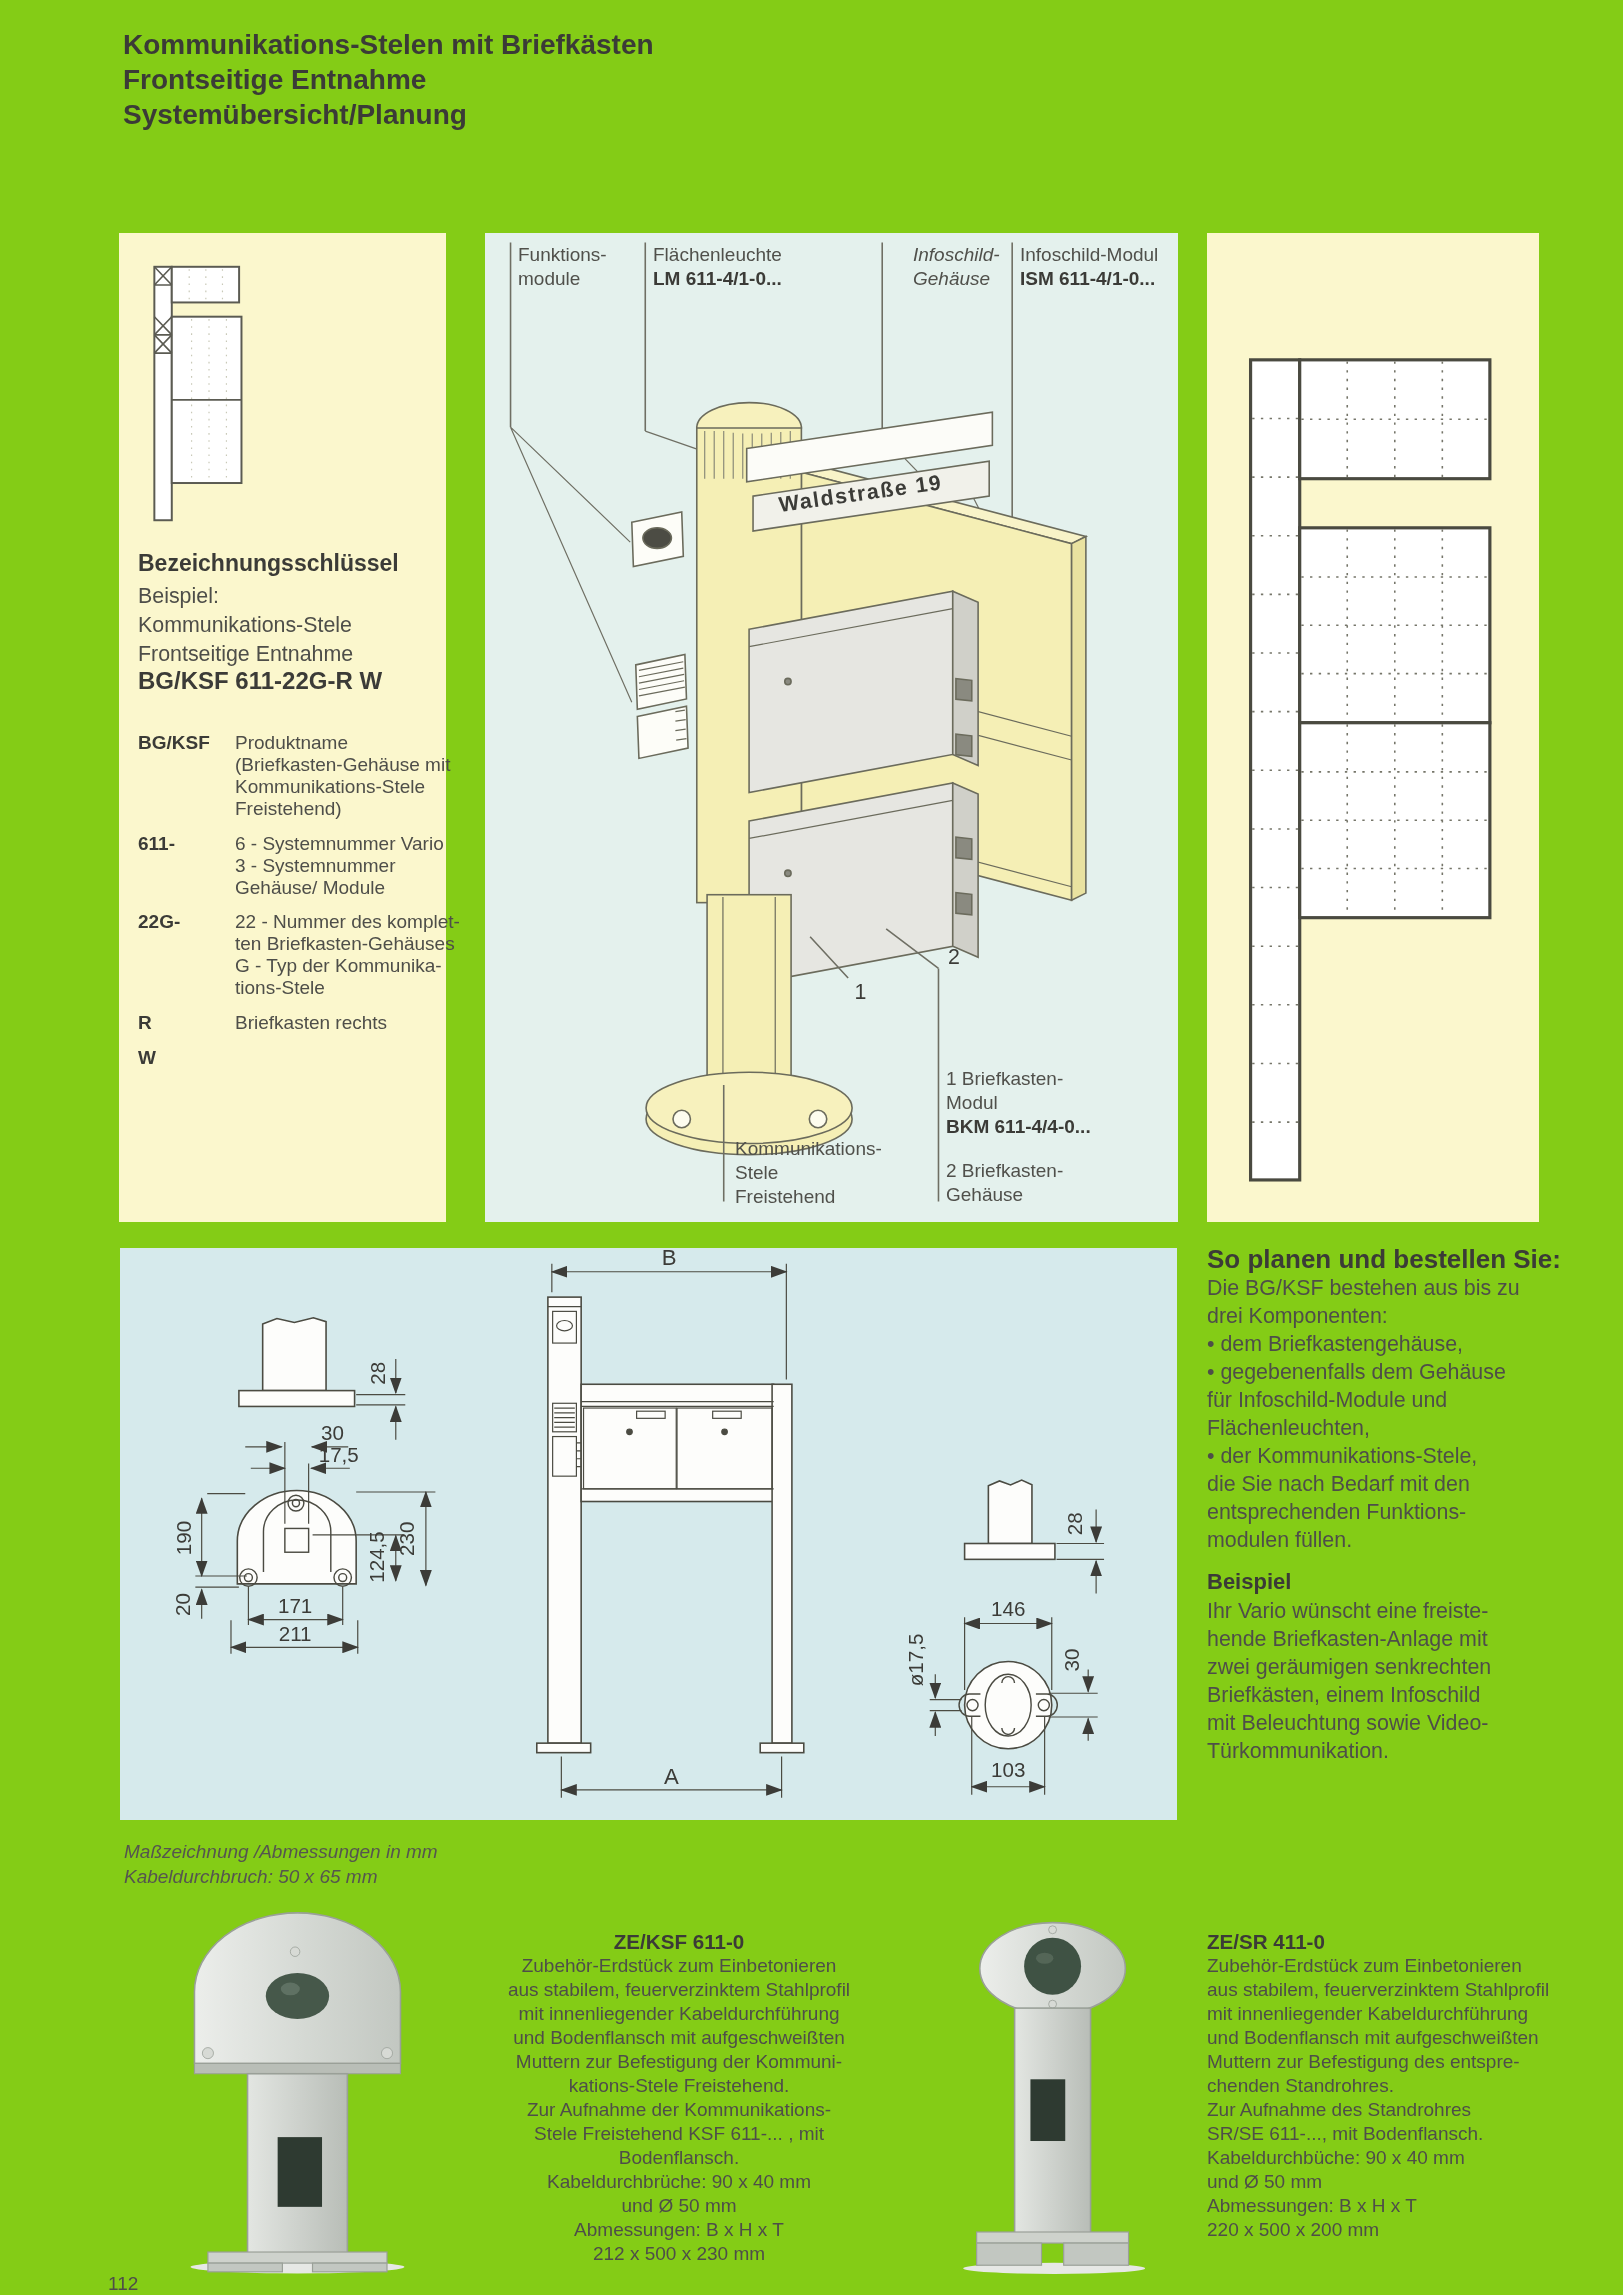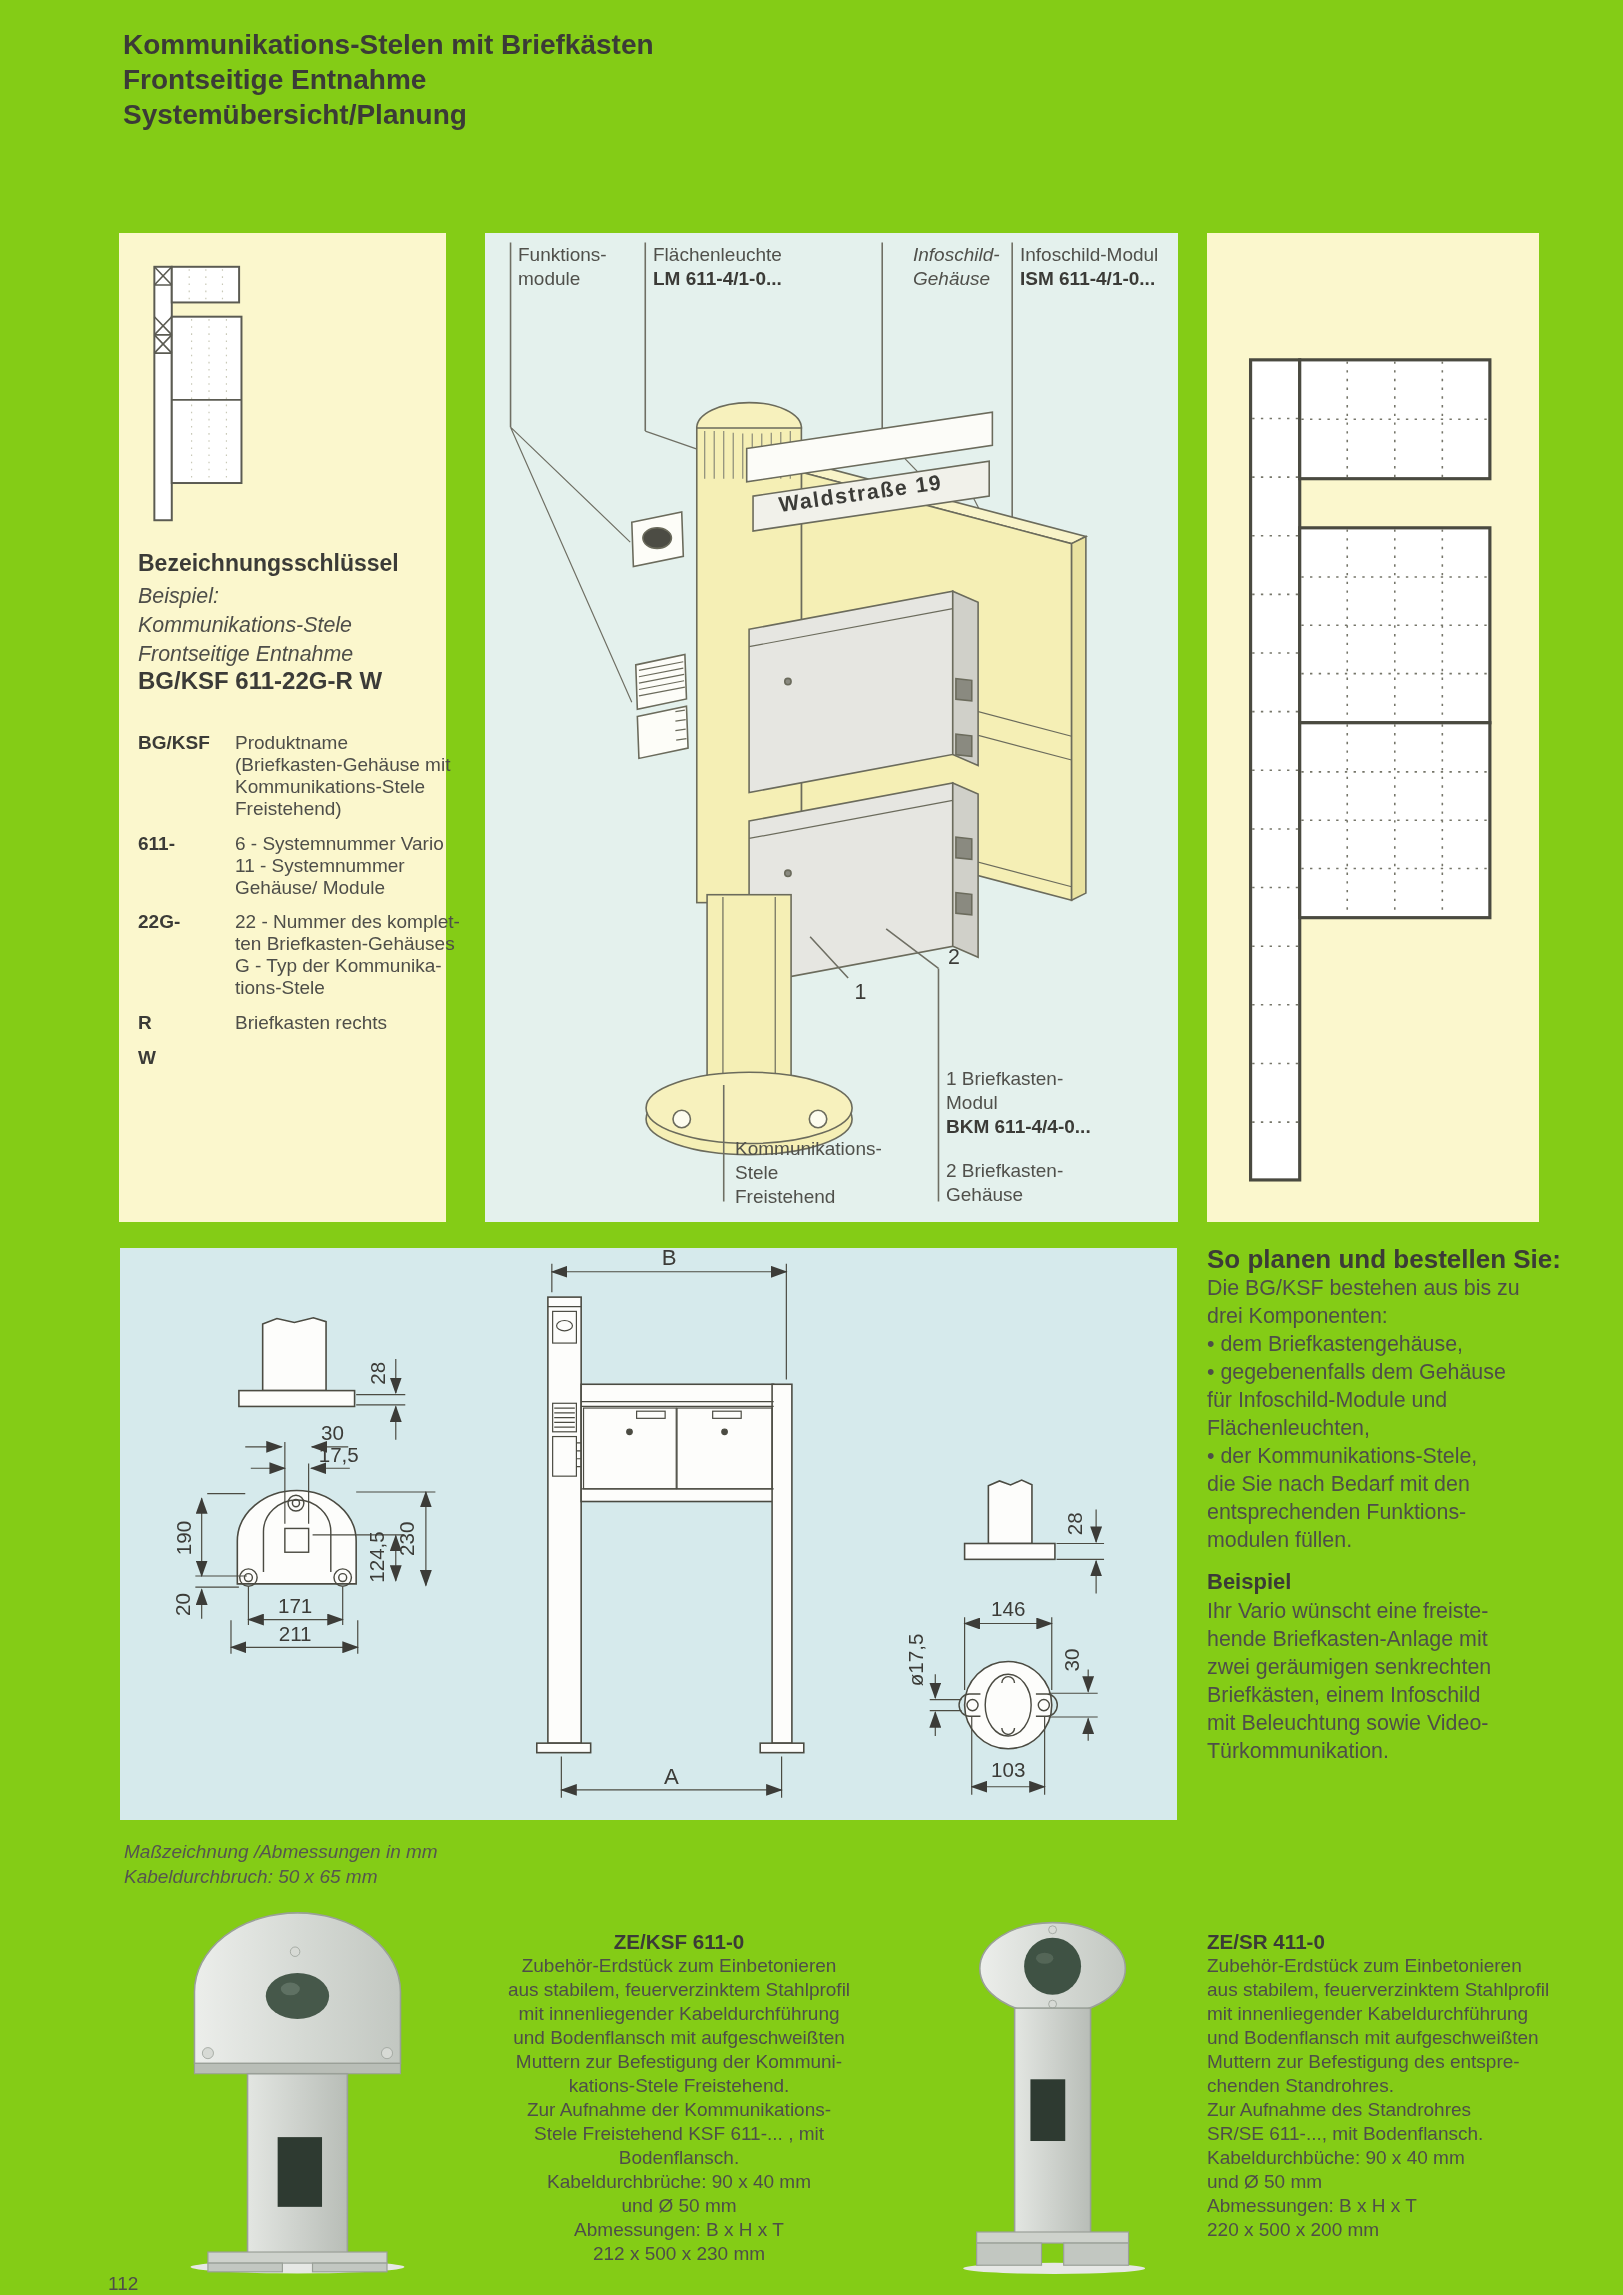--- a/index.html
+++ b/index.html
@@ -9,21 +9,21 @@
   .ln{white-space:nowrap;}
   
   .title{left:123px;top:27px;font-size:28px;line-height:35px;font-weight:bold;color:#3b3b37;}
   
   .panel-key{left:119px;top:233px;width:327px;height:989px;background:#fbf7cd;}
   .panel-iso{left:485px;top:233px;width:693px;height:989px;background:#e4f1ed;}
   .panel-grid{left:1207px;top:233px;width:332px;height:989px;background:#fbf7cd;}
   .panel-dims{left:120px;top:1248px;width:1057px;height:572px;background:#d6eaec;}
   
   .kp-heading{left:19px;top:317px;font-size:23px;font-weight:bold;color:#3b3b37;}
-  .kp-example{left:19px;top:349px;font-size:21.4px;line-height:29px;font-style:italic;}
+  .kp-example{left:19px;top:349px;font-size:21.4px;line-height:29px;}
   .kp-code{left:19px;top:434px;font-size:24px;font-weight:bold;color:#3b3b37;}
   .kp-entries{left:19px;top:499px;width:304px;font-size:19px;line-height:22px;}
   .entry{display:flex;margin-bottom:12.7px;}
   .entry .term{width:97px;flex:0 0 97px;font-weight:bold;color:#3b3b37;}
   .entry .lines{flex:1;}
   
   .dlabel{font-size:19px;line-height:24px;color:#50504b;}
   .dlabel .code{font-weight:bold;color:#3b3b37;}
   .lbl1{left:33px;top:9.5px;} .lbl2{left:168px;top:9.5px;}
   .lbl3{left:428px;top:9.5px;font-style:italic;} .lbl4{left:535px;top:9.5px;}
@@ -88,21 +88,21 @@
             <div class="ln">Produktname</div>
             <div class="ln">(Briefkasten-Gehäuse mit</div>
             <div class="ln">Kommunikations-Stele</div>
             <div class="ln">Freistehend)</div>
           </div>
       </div>
       <div class="entry">
         <div class="term">611-</div>
         <div class="lines">
             <div class="ln">6 - Systemnummer Vario</div>
-            <div class="ln">11 - Systemnummer</div>
+            <div class="ln">3 - Systemnummer</div>
             <div class="ln">Gehäuse/ Module</div>
           </div>
       </div>
       <div class="entry">
         <div class="term">22G-</div>
         <div class="lines">
             <div class="ln">22 - Nummer des komplet-</div>
             <div class="ln">ten Briefkasten-Gehäuses</div>
             <div class="ln">G - Typ der Kommunika-</div>
             <div class="ln">tions-Stele</div>

